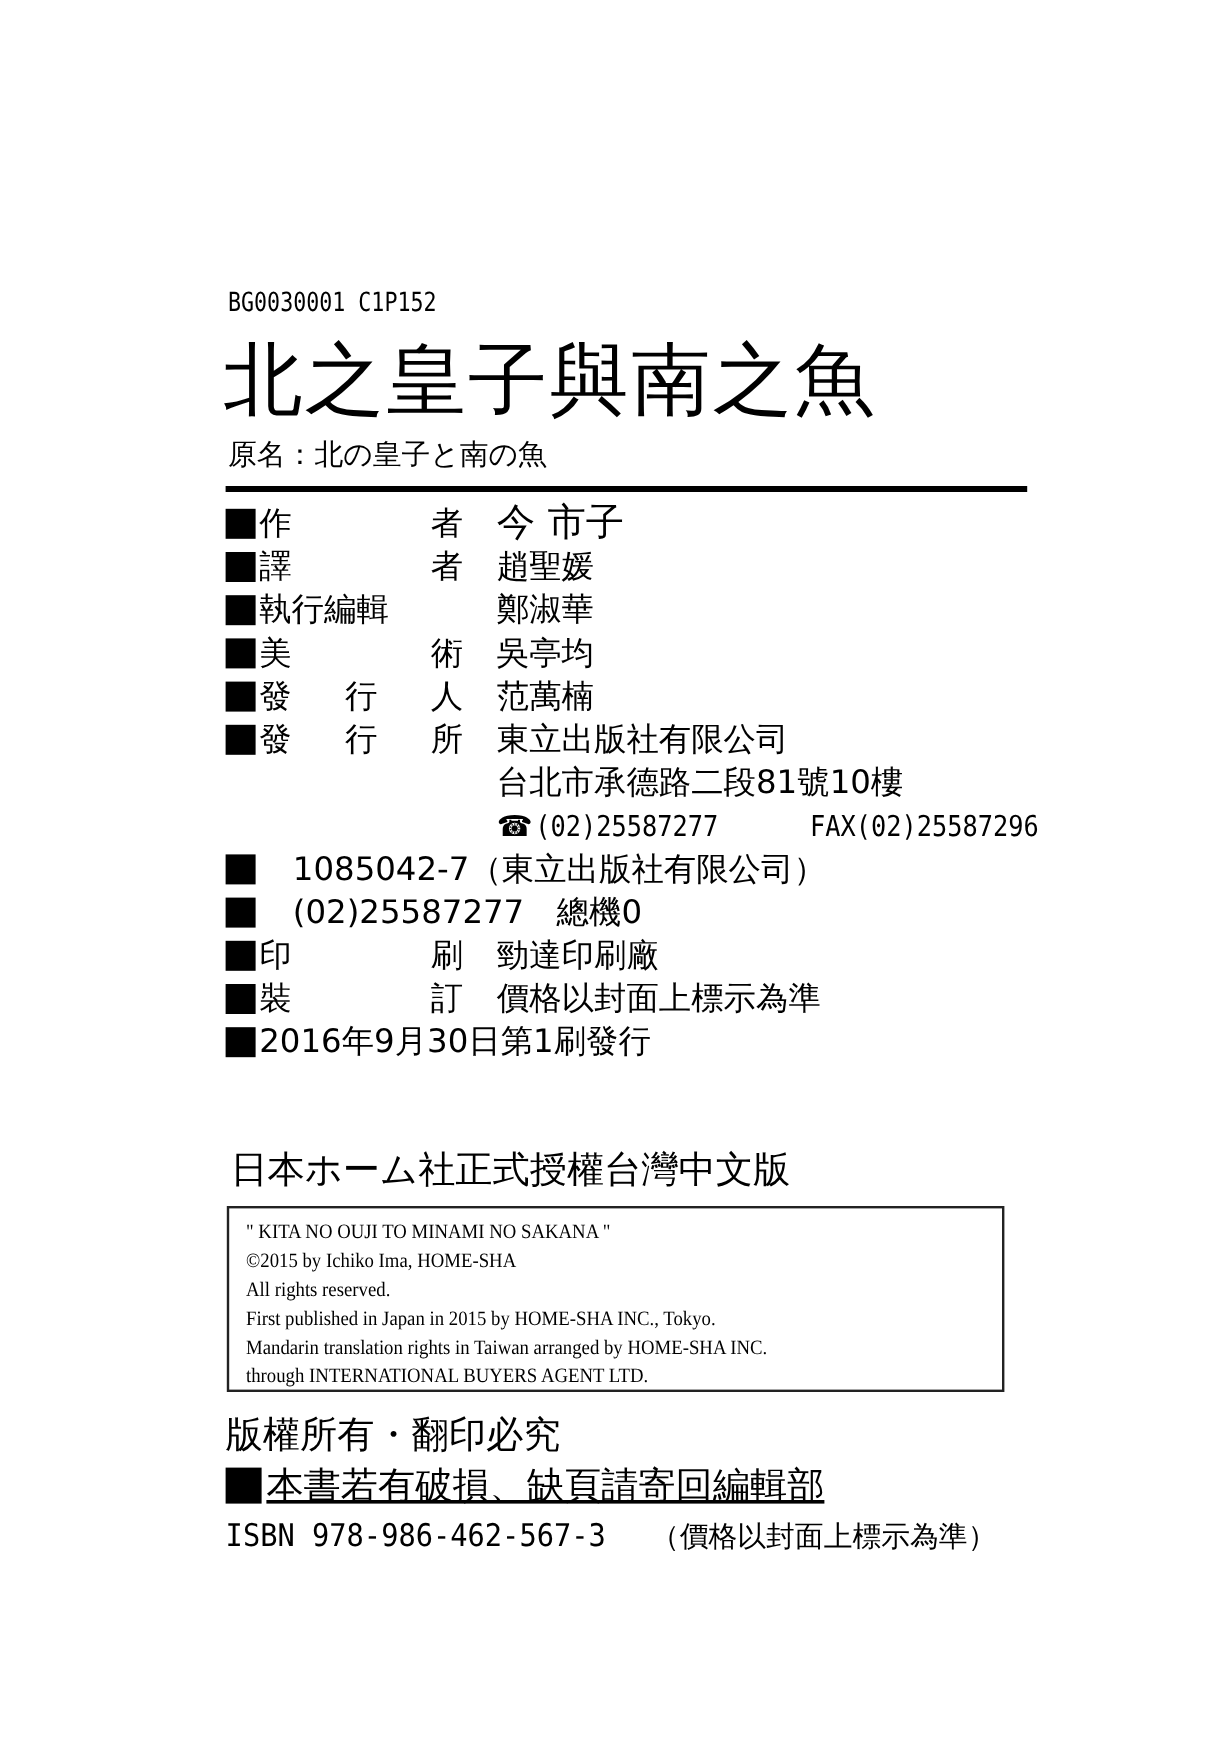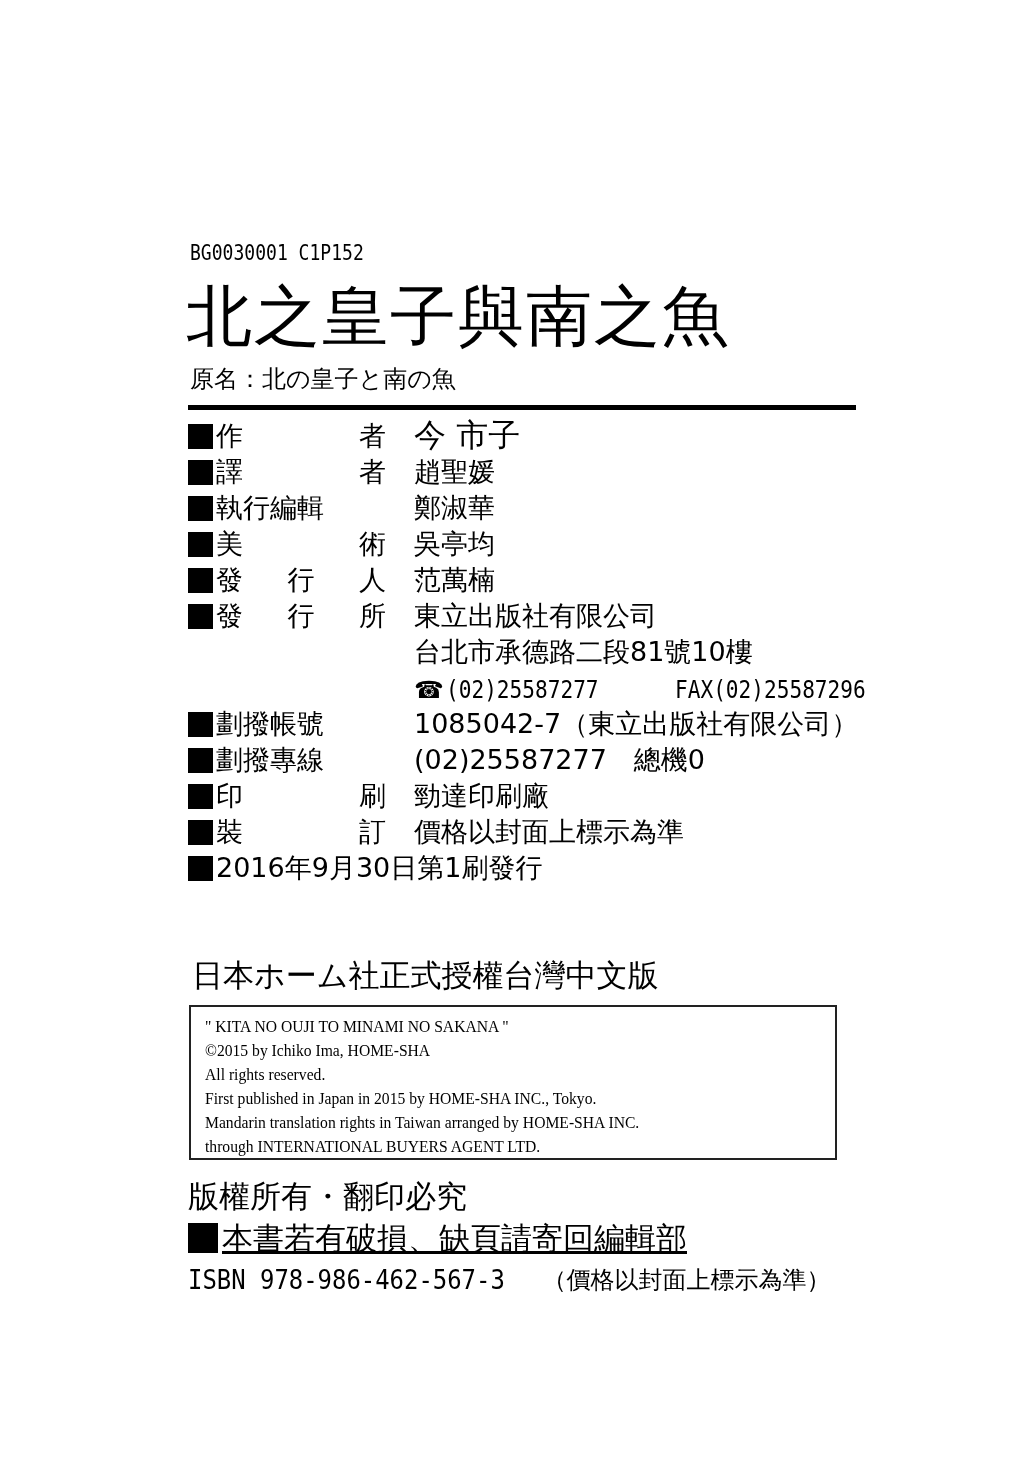--- a/index.html
+++ b/index.html
@@ -91,30 +91,24 @@
   <div class="row">
     <span class="indent">台北市承德路二段81號10樓</span>
   </div>
   <div class="row">
     <span class="indent">
       <span class="phone">☎</span><span class="mono">(02)25587277</span><span class="gap"></span><span class="mono">FAX(02)25587296</span>
     </span>
   </div>
   <div class="row">
     <span class="sq"></span>
-    <span class="lbl">
-      <span>劃撥帳號</span>
-    </span>
     <span class="val">1085042-7（東立出版社有限公司）</span>
   </div>
   <div class="row">
     <span class="sq"></span>
-    <span class="lbl">
-      <span>劃撥專線</span>
-    </span>
     <span class="val">(02)25587277　總機0</span>
   </div>
   <div class="row">
     <span class="sq"></span>
     <span class="lbl">
       <span>印</span>
       <span>刷</span>
     </span>
     <span class="val">勁達印刷廠</span>
   </div>

